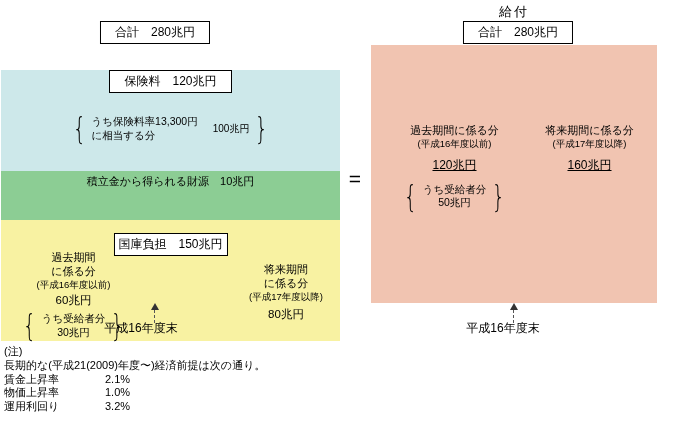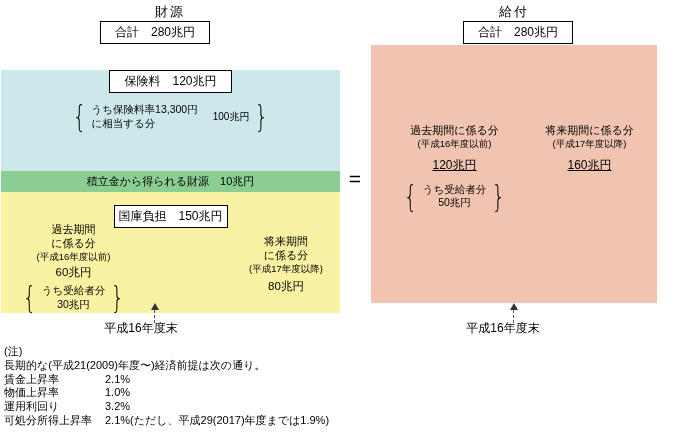--- a/index.html
+++ b/index.html
@@ -5,24 +5,24 @@
   * { margin:0; padding:0; box-sizing:border-box; }
   html,body { background:#fff; }
   body { font-family:"Liberation Sans","DejaVu Sans",sans-serif; color:#000; }
   .canvas { position:relative; width:679px; height:435px; background:#fff; overflow:hidden; font-size:11px; }
 
   .panel-title { position:absolute; top:3px; font-size:13px; text-align:center; letter-spacing:2px; }
   .total-box { position:absolute; top:21px; transform:translateX(-50%); border:1px solid #000; background:#fff; padding:2px 14px; font-size:12px; white-space:nowrap; }
 
   .stack { position:absolute; left:1px; top:45px; width:339px; }
   .sec-premium { height:101px; position:relative; }
-  .sec-reserve { height:21px; text-align:center; padding-top:3px; line-height:1.4; }
+  .sec-reserve { height:49px; text-align:center; padding-top:3px; line-height:1.4; }
   .sec-treasury { height:121px; position:relative; }
 
-  .premium-label { margin:25px auto 10px; width:max-content; border:1px solid #000; background:#fff; padding:2px 14px; font-size:12px; }
+  .premium-label { margin:25px auto 22px; width:max-content; border:1px solid #000; background:#fff; padding:2px 14px; font-size:12px; }
   .treasury-label { position:absolute; left:50%; top:13px; transform:translateX(-50%); border:1px solid #000; background:#fff; padding:2px 4px; font-size:12px; white-space:nowrap; }
 
   .brace-row { display:flex; justify-content:center; align-items:center; gap:3px; }
   .brace { font-family:"DejaVu Sans",sans-serif; font-size:30px; font-weight:300; line-height:0.9; transform:scaleX(0.7); }
   .ml { white-space:pre-line; }
   .small-text { font-size:10.5px; line-height:1.3; }
   .tiny-text { font-size:9.5px; }
   .bval { font-size:10px; margin-left:12px;text-align:right; }
 
   .t-past { position:absolute; left:10px; top:30px; width:125px; text-align:center; line-height:1.3; }
@@ -42,21 +42,20 @@
 
   .notes { position:absolute; left:4px; top:345px; font-size:11px; line-height:1.25; }
   .note-row { white-space:nowrap; }
   .note-label { display:inline-block; width:101px; }
 </style>
 </head>
 <body>
 
 <div class="canvas">
 
-  <div class="panel-title" style="left:0;width:340px;">財源</div>
   <div class="total-box" style="left:155px;">合計　280兆円</div>
 
   <div class="stack">
     <div class="sec-premium" style="background-color: rgb(205, 232, 234);">
       <div class="premium-label">保険料　120兆円</div>
       <div class="brace-row">
         <span class="brace">{</span>
         <span class="ml small-text" style="text-align:left;">うち保険料率13,300円
 に相当する分</span>
         <span class="bval">100兆円</span>
@@ -132,18 +131,15 @@
     <div>長期的な(平成21(2009)年度〜)経済前提は次の通り。</div>
     <div class="note-row">
       <span class="note-label">賃金上昇率</span><span>2.1%</span>
     </div>
     <div class="note-row">
       <span class="note-label">物価上昇率</span><span>1.0%</span>
     </div>
     <div class="note-row">
       <span class="note-label">運用利回り</span><span>3.2%</span>
     </div>
-    <div class="note-row">
-      <span class="note-label">可処分所得上昇率</span><span>2.1%(ただし、平成29(2017)年度までは1.9%)</span>
-    </div>
   </div>
 
 </div>
 
 </body></html>

